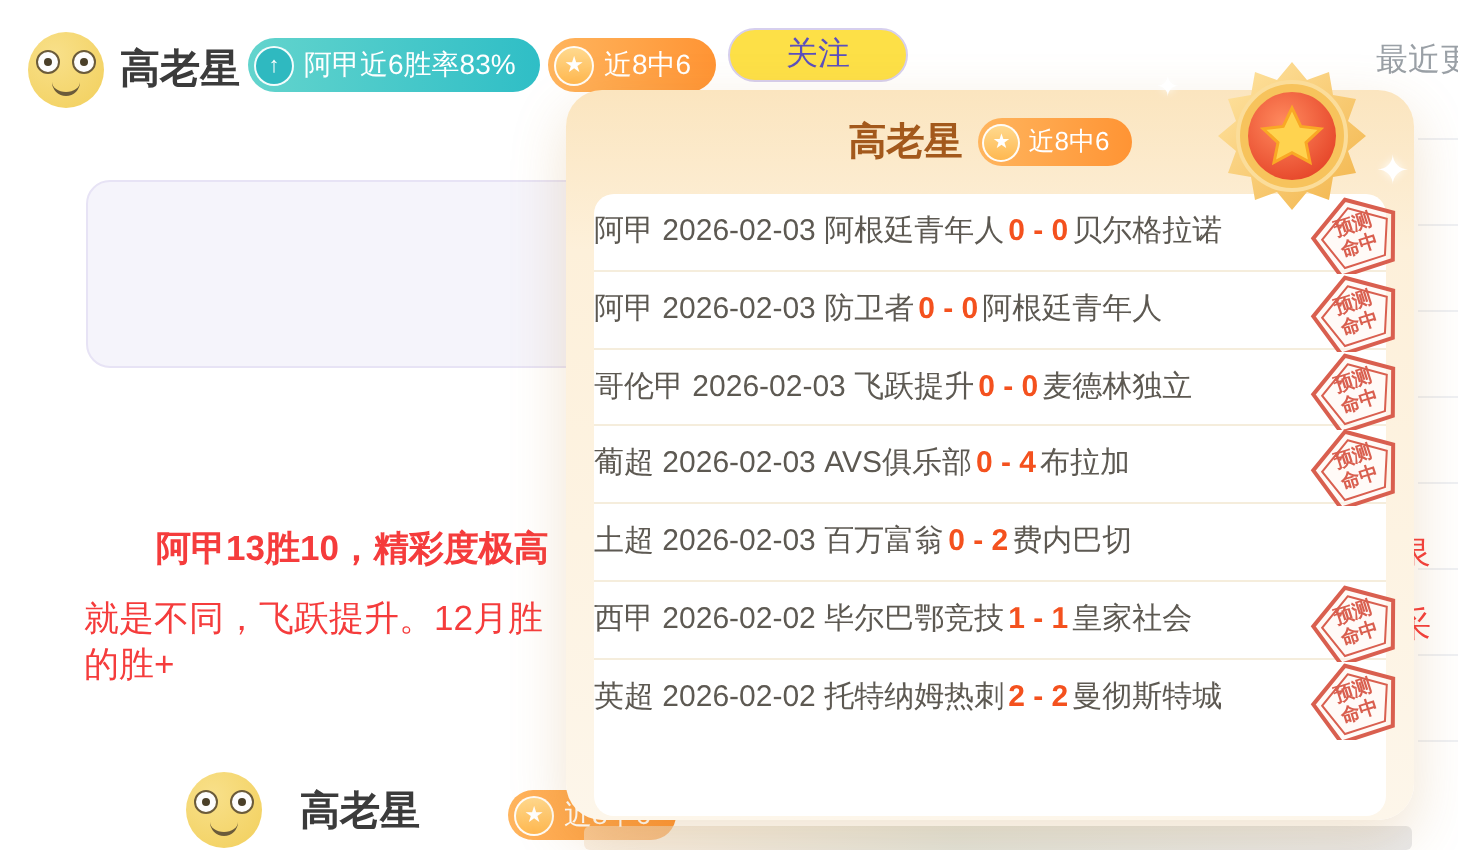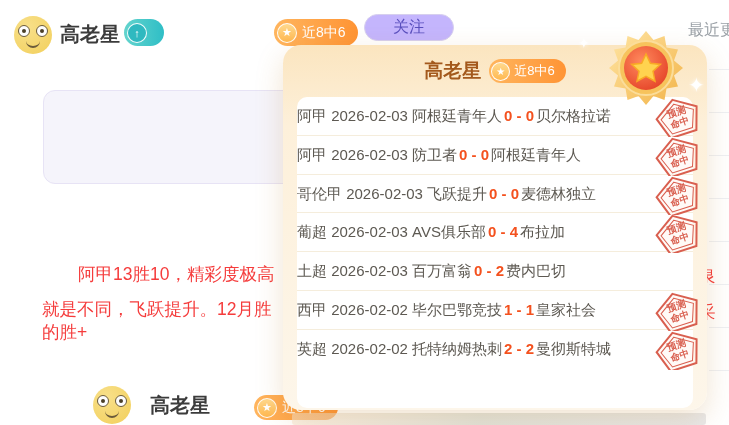--- a/index.html
+++ b/index.html
@@ -37,32 +37,32 @@
     width:20px; height:20px; border-radius:50%; margin-right:5px;
     display:flex; align-items:center; justify-content:center;
     border:1.5px solid rgba(255,255,255,.95); font-size:11px; color:#fff;
   }
   .pill-teal { left:124px; top:19px; background:linear-gradient(90deg,#63d4cd,#2fbec6); }
   .pill-teal .circ { background:#2fb9c0; font-weight:bold; }
   .pill-orange { left:274px; top:19px; background:linear-gradient(90deg,#ffb55e,#ff9434); }
   .pill-orange .circ { background:linear-gradient(180deg,#ffd98e,#ffb850); }
   .follow-btn {
     position:absolute; left:364px; top:14px; width:90px; height:27px;
-    border:1px solid #d6cfee; border-radius:16px; background:#c4b5fd;
+    border:1px solid #d6cfee; border-radius:16px; background:#fde047;
     color:#5a4fbe; font-size:16px; display:flex; align-items:center; justify-content:center;
     cursor:pointer;
   }
   .recent-label { position:absolute; left:688px; top:20px; font-size:16px; color:#9aa0a6; white-space:nowrap; }
   
   .lavender-card {
     position:absolute; left:43px; top:90px; width:660px; height:94px;
     background:#f5f4fb; border:1px solid #e7e3f5; border-radius:12px;
   }
   .red-line { position:absolute; color:#f53c3c; font-size:17.5px; white-space:nowrap; }
-  .rl1 { left:78px; top:262px; } .rl2 { left:42px; top:297px;text-align:right; } .rl3 { left:42px; top:320px; }
+  .rl1 { left:78px; top:262px;font-weight:bold; } .rl2 { left:42px; top:297px;text-align:right; } .rl3 { left:42px; top:320px; }
   .red-frag { position:absolute; left:698px; color:#f53c3c; font-size:17.5px; z-index:1; }
   .rf1 { top:264px; } .rf2 { top:300px; }
   .side-line { position:absolute; left:709px; width:20px; height:1px; background:#eef0f4; }
   .bottom-avatar { left:93px; top:386px; z-index:1; }
   .bottom-name { position:absolute; left:150px; top:392px; font-size:20px; font-weight:bold; color:#3b3b3b; z-index:1; }
   .pill-bottom { left:254px; top:395px; height:25px; background:linear-gradient(90deg,#ffb55e,#ff9434); z-index:1; }
   .pill-bottom .circ { background:linear-gradient(180deg,#ffd98e,#ffb850); }
   .bottom-band {
     position:absolute; left:292px; top:413px; width:414px; height:12px; z-index:1;
     background:linear-gradient(90deg,#f6e4cf,#c9cec2 45%,#d6d7da); opacity:.55; border-radius:3px;
@@ -129,20 +129,21 @@
 </div>
 
 <div class="avatar top-avatar">
   <span class="eye l"></span>
   <span class="eye r"></span>
   <span class="smile"></span>
 </div>
 <div class="top-name">高老星</div>
 <div class="pill pill-teal">
   <span class="circ">↑</span>
+  <span>阿甲近6胜率83%</span>
 </div>
 <div class="pill pill-orange">
   <span class="circ">★</span>
   <span>近8中6</span>
 </div>
 <button class="follow-btn">关注</button>
 <div class="recent-label">最近更</div>
 
 <div class="avatar bottom-avatar">
   <span class="eye l"></span>

